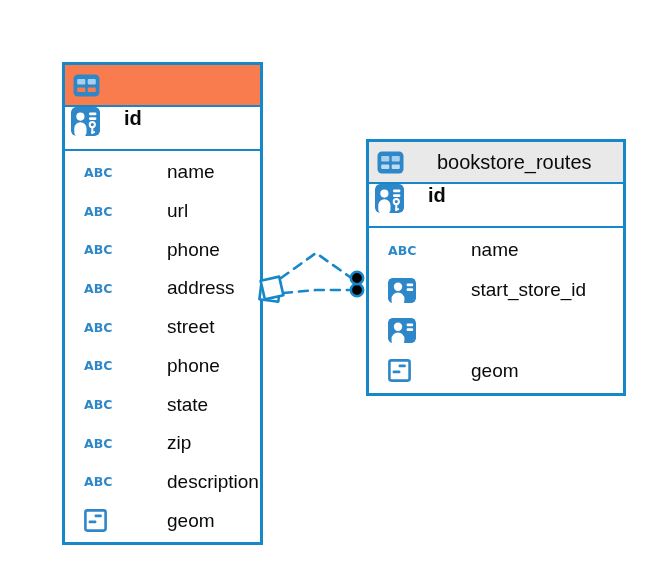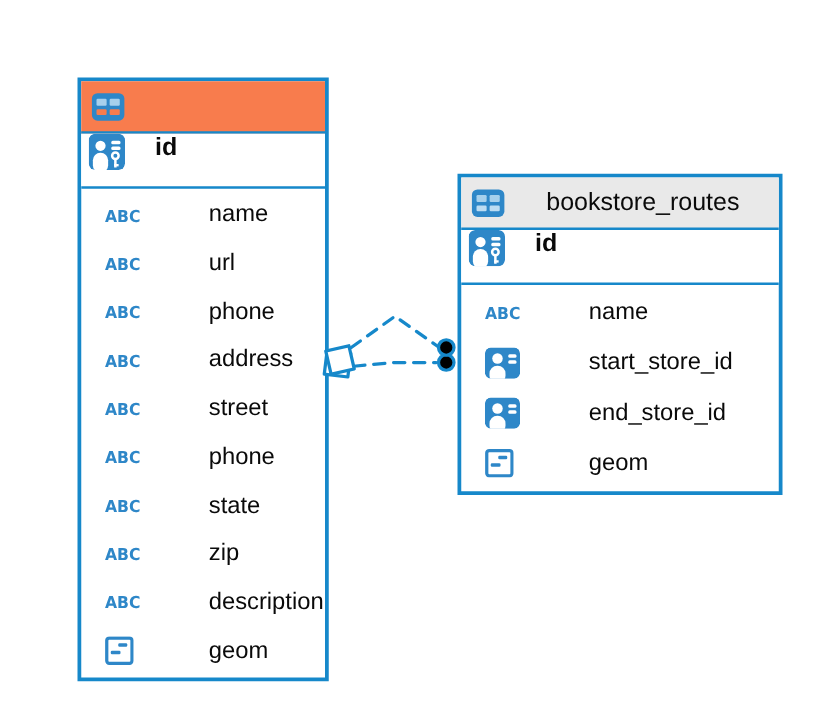--- a/index.html
+++ b/index.html
@@ -226,21 +226,20 @@
               </defs>
     <g clip-path="url(#fkclip)">
       <rect x="0" y="0" width="28" height="25" rx="4.5" fill="var(--icon-blue)"></rect>
       <circle cx="10" cy="8.8" r="4.2" fill="#fff"></circle>
       <rect x="3.6" y="14.6" width="12.8" height="14" rx="6.2" fill="#fff"></rect>
       <rect x="18.6" y="5.4" width="6.6" height="2.8" rx="1.2" fill="#fff"></rect>
       <rect x="18.6" y="10.2" width="6.6" height="2.8" rx="1.2" fill="#fff"></rect>
     </g>
   </svg>
 </span>
-        <span class="col-label">end_store_id</span>
       </div>
       <div class="row">
         <span class="icon-wrap geom-icon-slot">
   <svg width="23" height="23" viewBox="0 0 23 23">
     <rect x="1.4" y="1.4" width="20.2" height="20.2" rx="2" fill="#fff" stroke="var(--icon-blue)" stroke-width="2.6"></rect>
     <rect x="10.6" y="5.6" width="7.2" height="2.7" rx="1" fill="var(--icon-blue)"></rect>
     <rect x="4.6" y="11.6" width="7.8" height="2.7" rx="1" fill="var(--icon-blue)"></rect>
   </svg>
 </span>
         <span class="col-label">geom</span>

